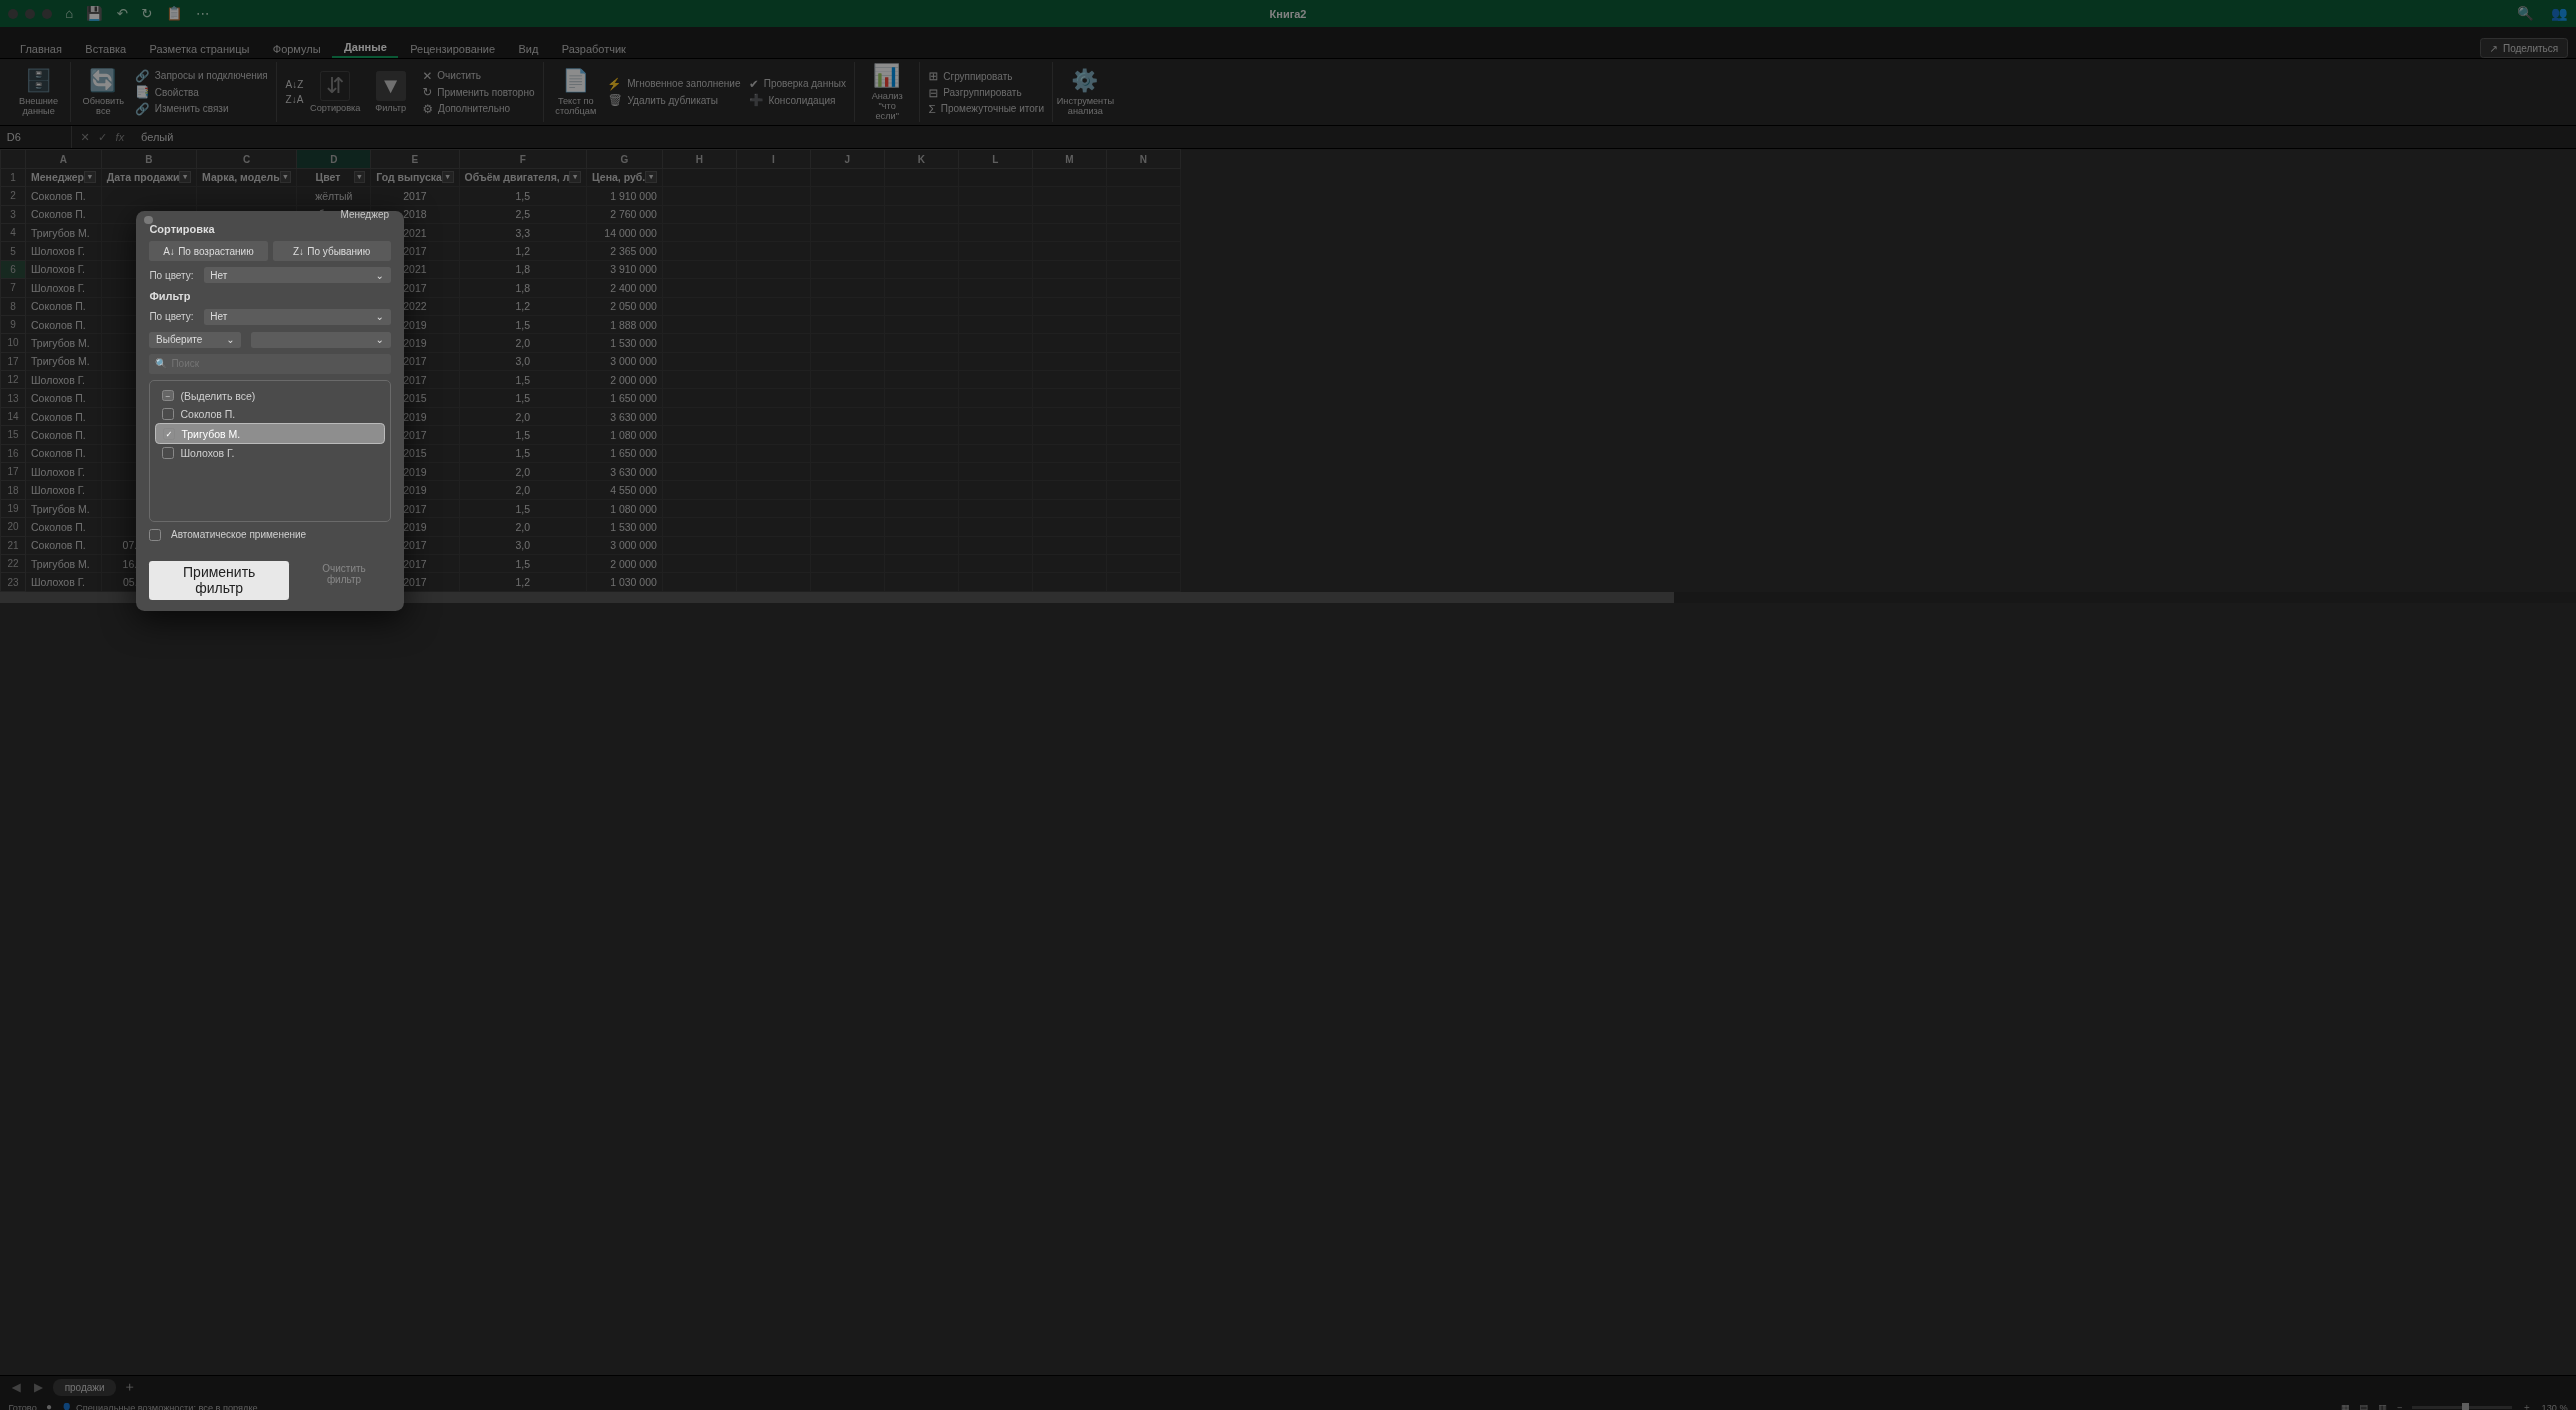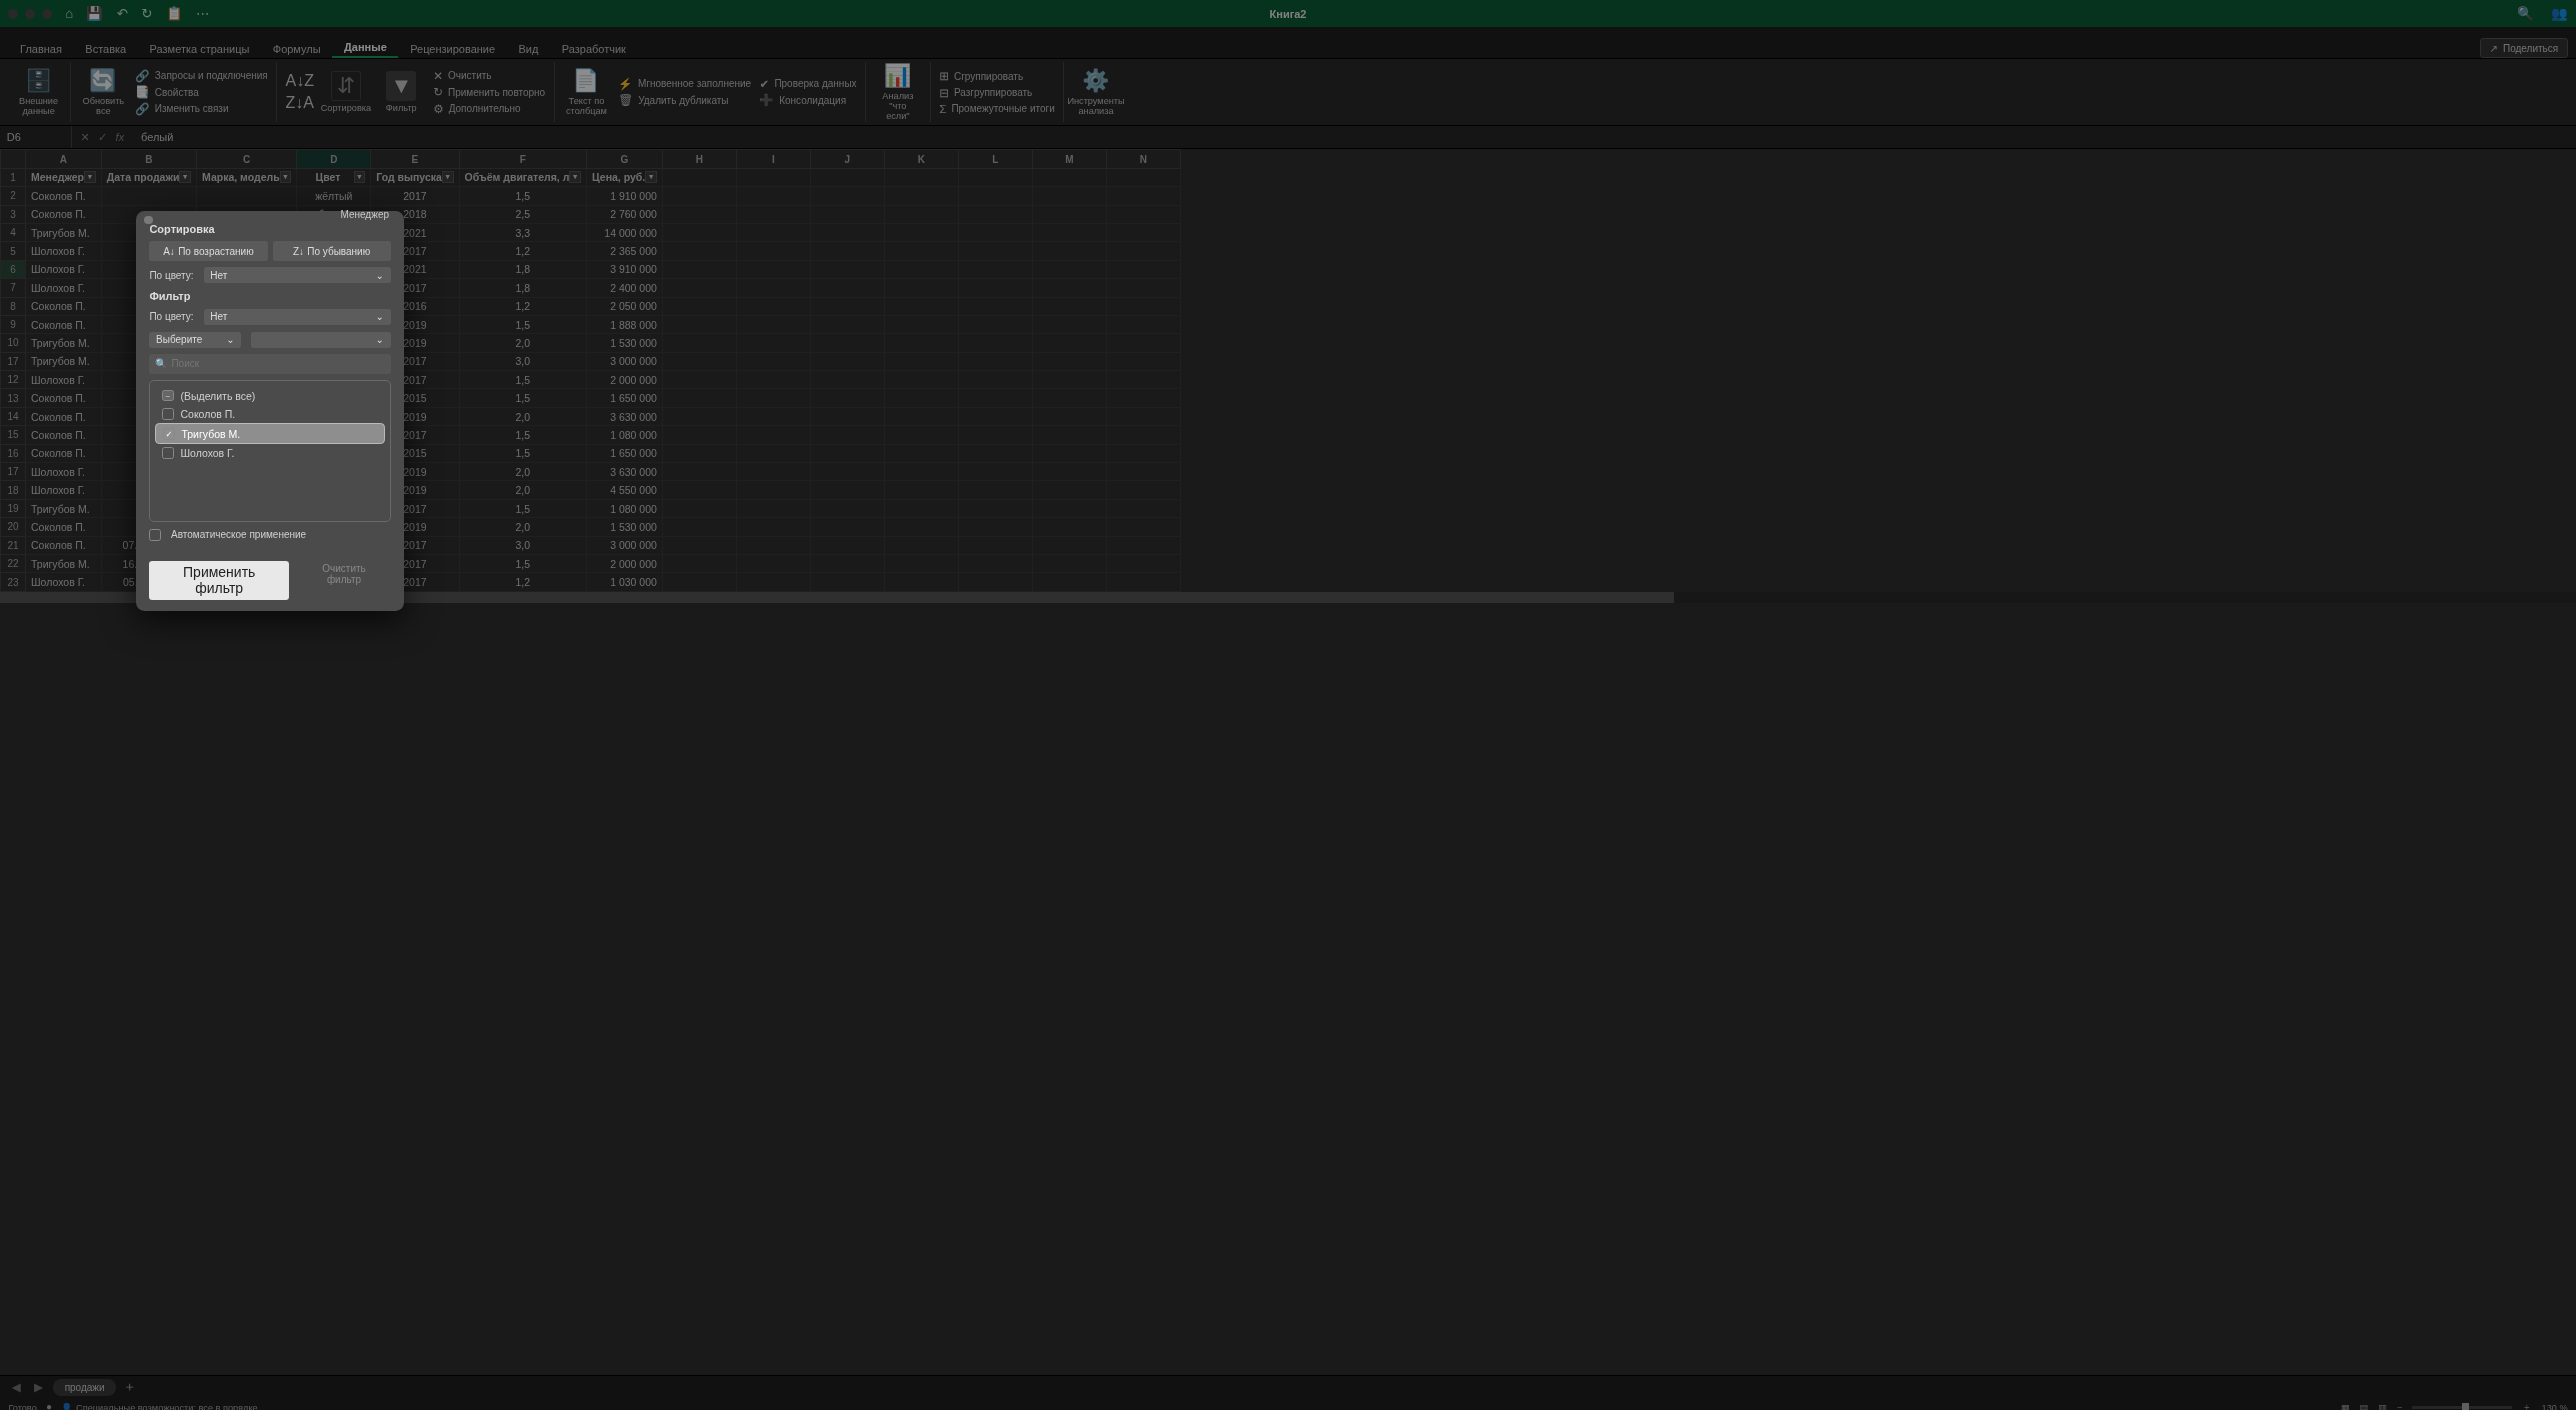--- a/index.html
+++ b/index.html
@@ -21,21 +21,21 @@
 .share-btn { margin-left: auto; background: #333; border: 0.8px solid #555; padding: 3.3px 8.4px; border-radius: 3.3px; color: #d0d0d0; font-size: 10px; display: flex; align-items: center; gap: 5px; }
 
 
 .ribbon { height: 67px; background: #2a2a2a; display: flex; padding: 3.3px 6.7px; gap: 0; border-bottom: 0.8px solid #000; }
 .rgroup { display: flex; flex-direction: row; align-items: center; padding: 0 8.4px; border-right: 0.8px solid #444; gap: 8.4px; }
 .rbtn-big { display: flex; flex-direction: column; align-items: center; gap: 1.7px; font-size: 9.2px; color: #c0c0c0; text-align: center; width: 47px; }
 .rbtn-big .ic { font-size: 22px; }
 .rbtn-sm-list { display: flex; flex-direction: column; gap: 2.5px; font-size: 10px; color: #c0c0c0; }
 .rbtn-sm { display: flex; align-items: center; gap: 5px; }
 .rbtn-sm .ic { font-size: 11.7px; }
-.sort-icons { display:flex; gap:3.3px; flex-direction:column; font-size:16px; }
+.sort-icons { display:flex; gap:3.3px; flex-direction:column; font-size:10px; }
 .ribbon-icon-box { width: 30px; height: 30px; display:flex; align-items:center; justify-content:center; font-size: 20px; color:#888; border:0.8px solid #444; border-radius:2.5px; }
 
 
 .fbar { height: 23.4px; background: #262626; display: flex; align-items: center; border-bottom: 0.8px solid #000; }
 .name-box { width: 72px; border-right: 0.8px solid #444; padding: 0 6.7px; color: #ccc; display:flex; align-items:center; height:100%; }
 .fx-btns { display:flex; gap:8.4px; padding: 0 8.4px; color:#888; }
 .fx-txt { padding: 0 8.4px; color:#ccc; }
 
 
 .grid-wrap { position: relative; height: calc(100vh - 27px - 25px - 67px - 23.4px - 23.4px - 18.4px); }
@@ -406,21 +406,21 @@
             <td class="cell"></td>
             <td class="cell"></td>
             <td class="cell"></td>
           </tr>
           <tr>
             <td class="row-head">8</td>
             <td class="cell left">Соколов П.</td>
             <td class="cell "></td>
             <td class="cell left"></td>
             <td class="cell ">красный</td>
-            <td class="cell ">2016</td>
+            <td class="cell ">2022</td>
             <td class="cell ">1,2</td>
             <td class="cell right">2 050 000</td>
             <td class="cell"></td>
             <td class="cell"></td>
             <td class="cell"></td>
             <td class="cell"></td>
             <td class="cell"></td>
             <td class="cell"></td>
             <td class="cell"></td>
           </tr>

